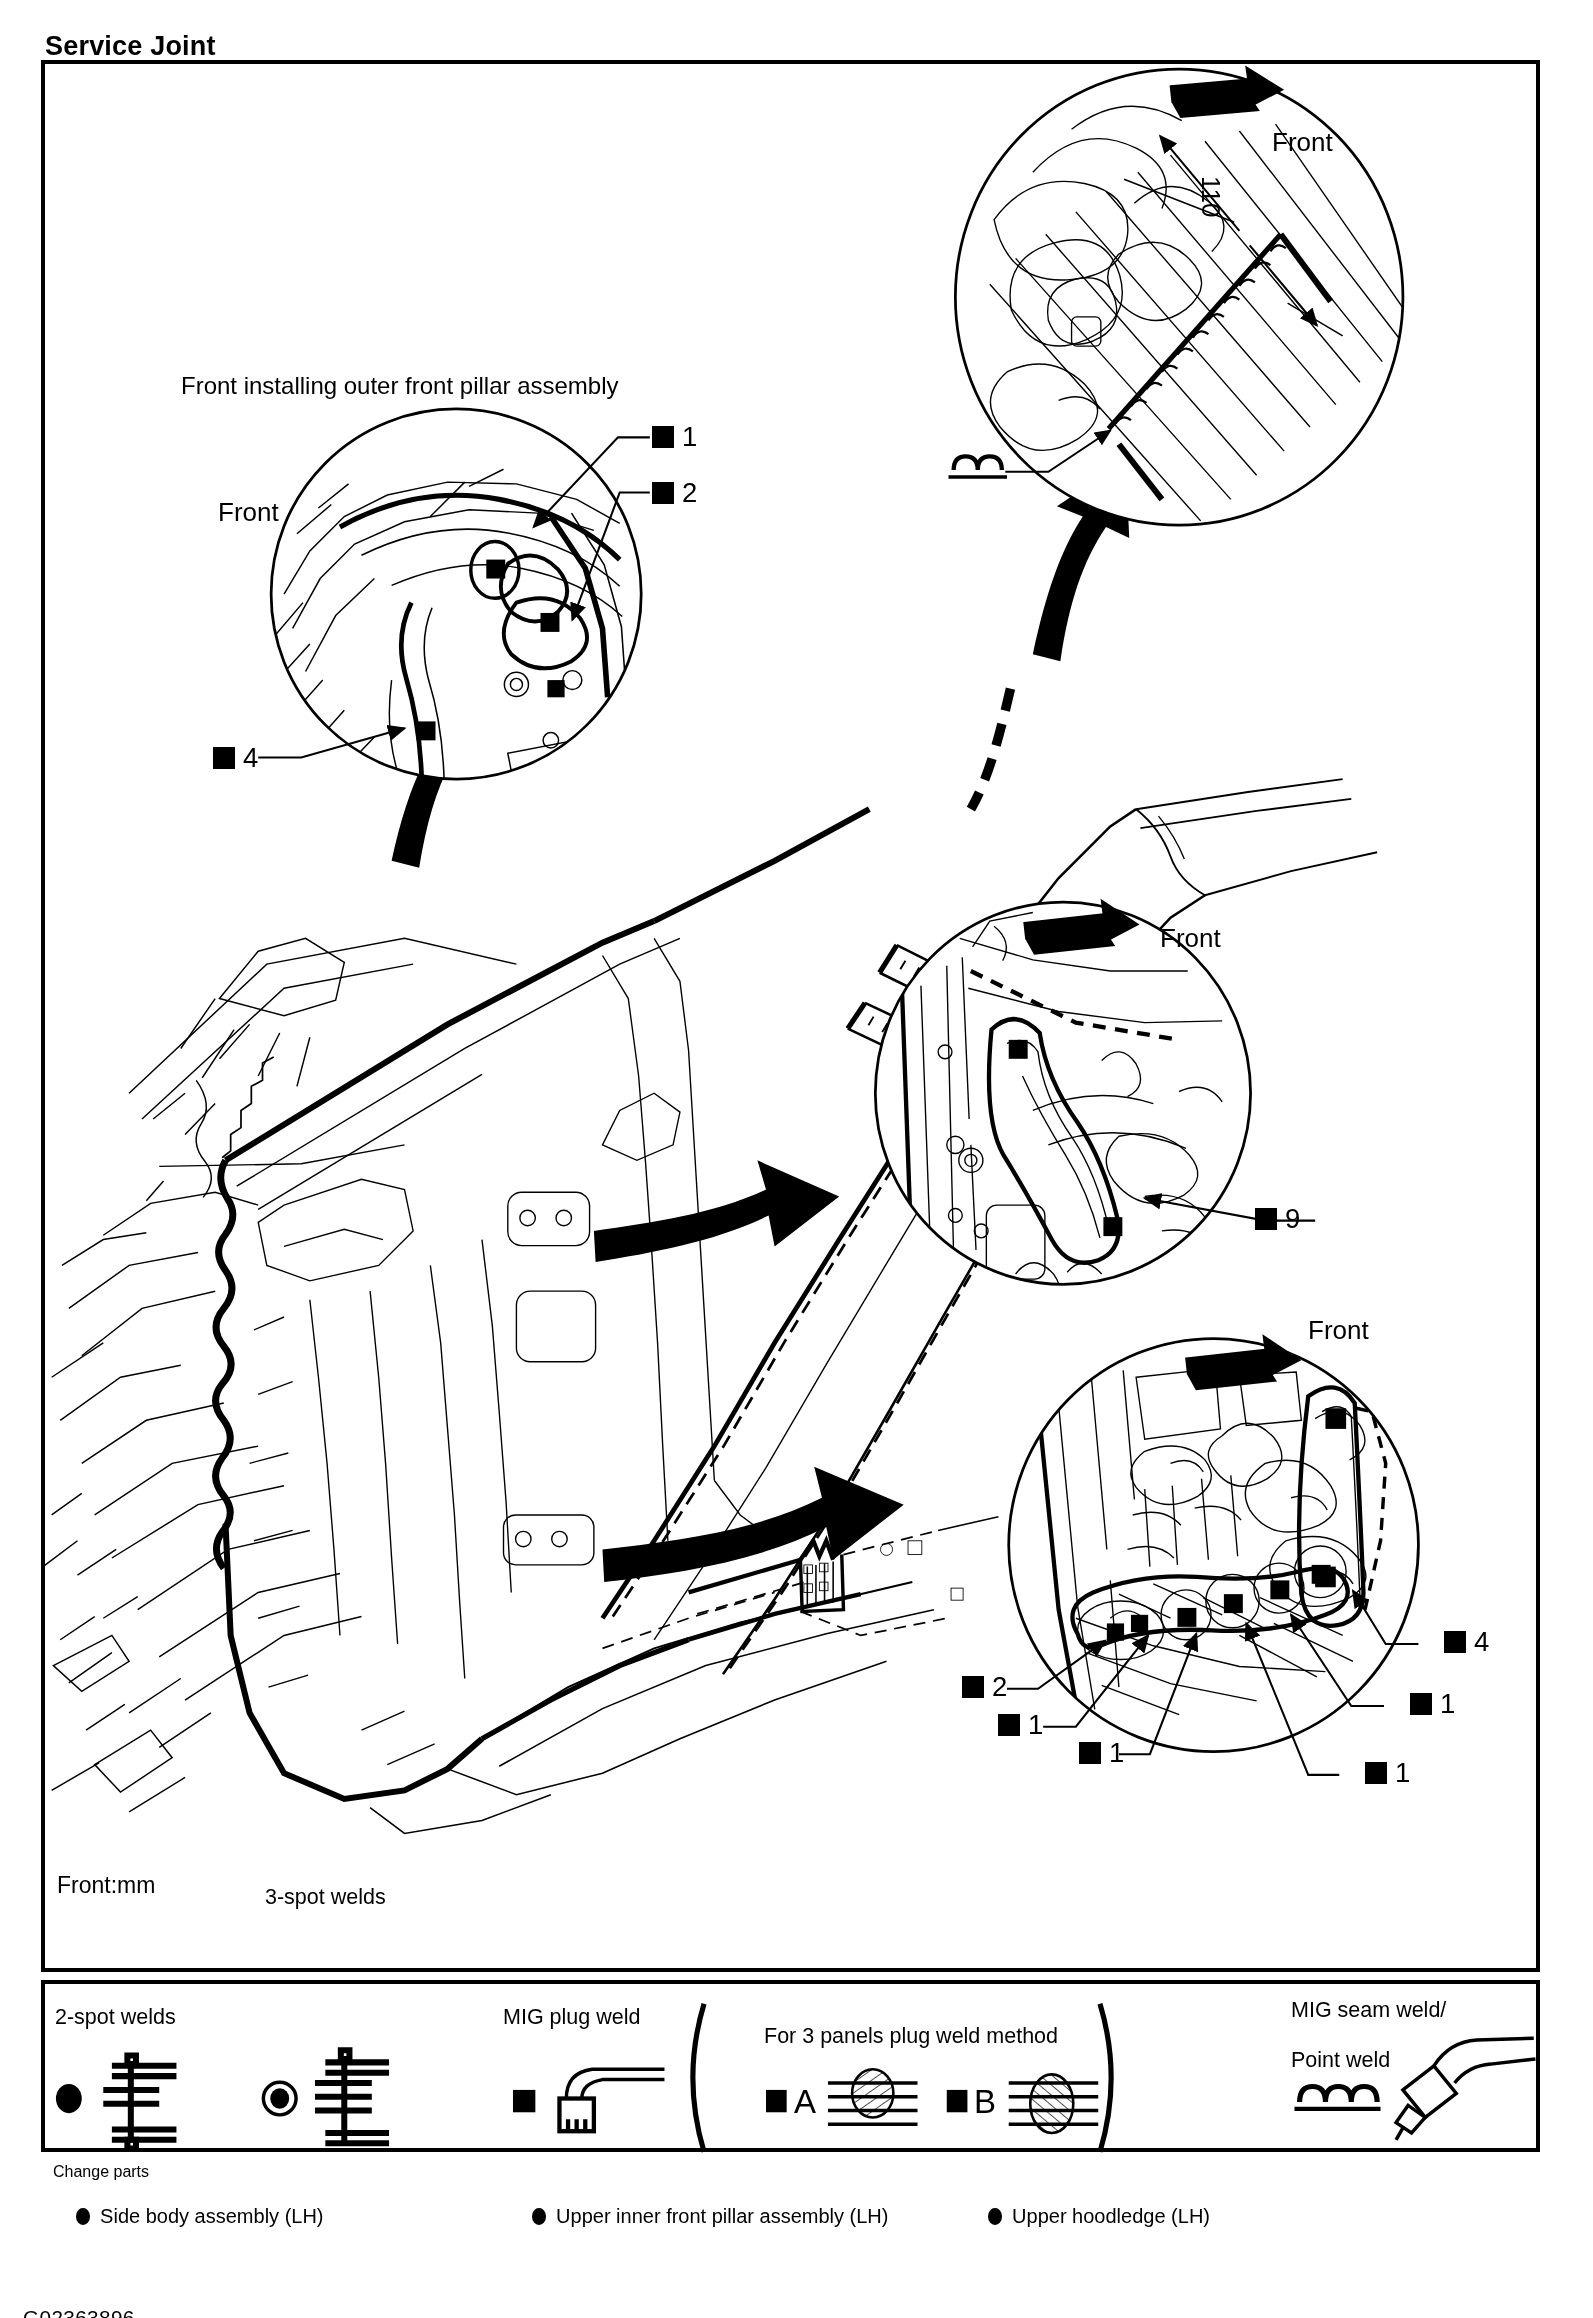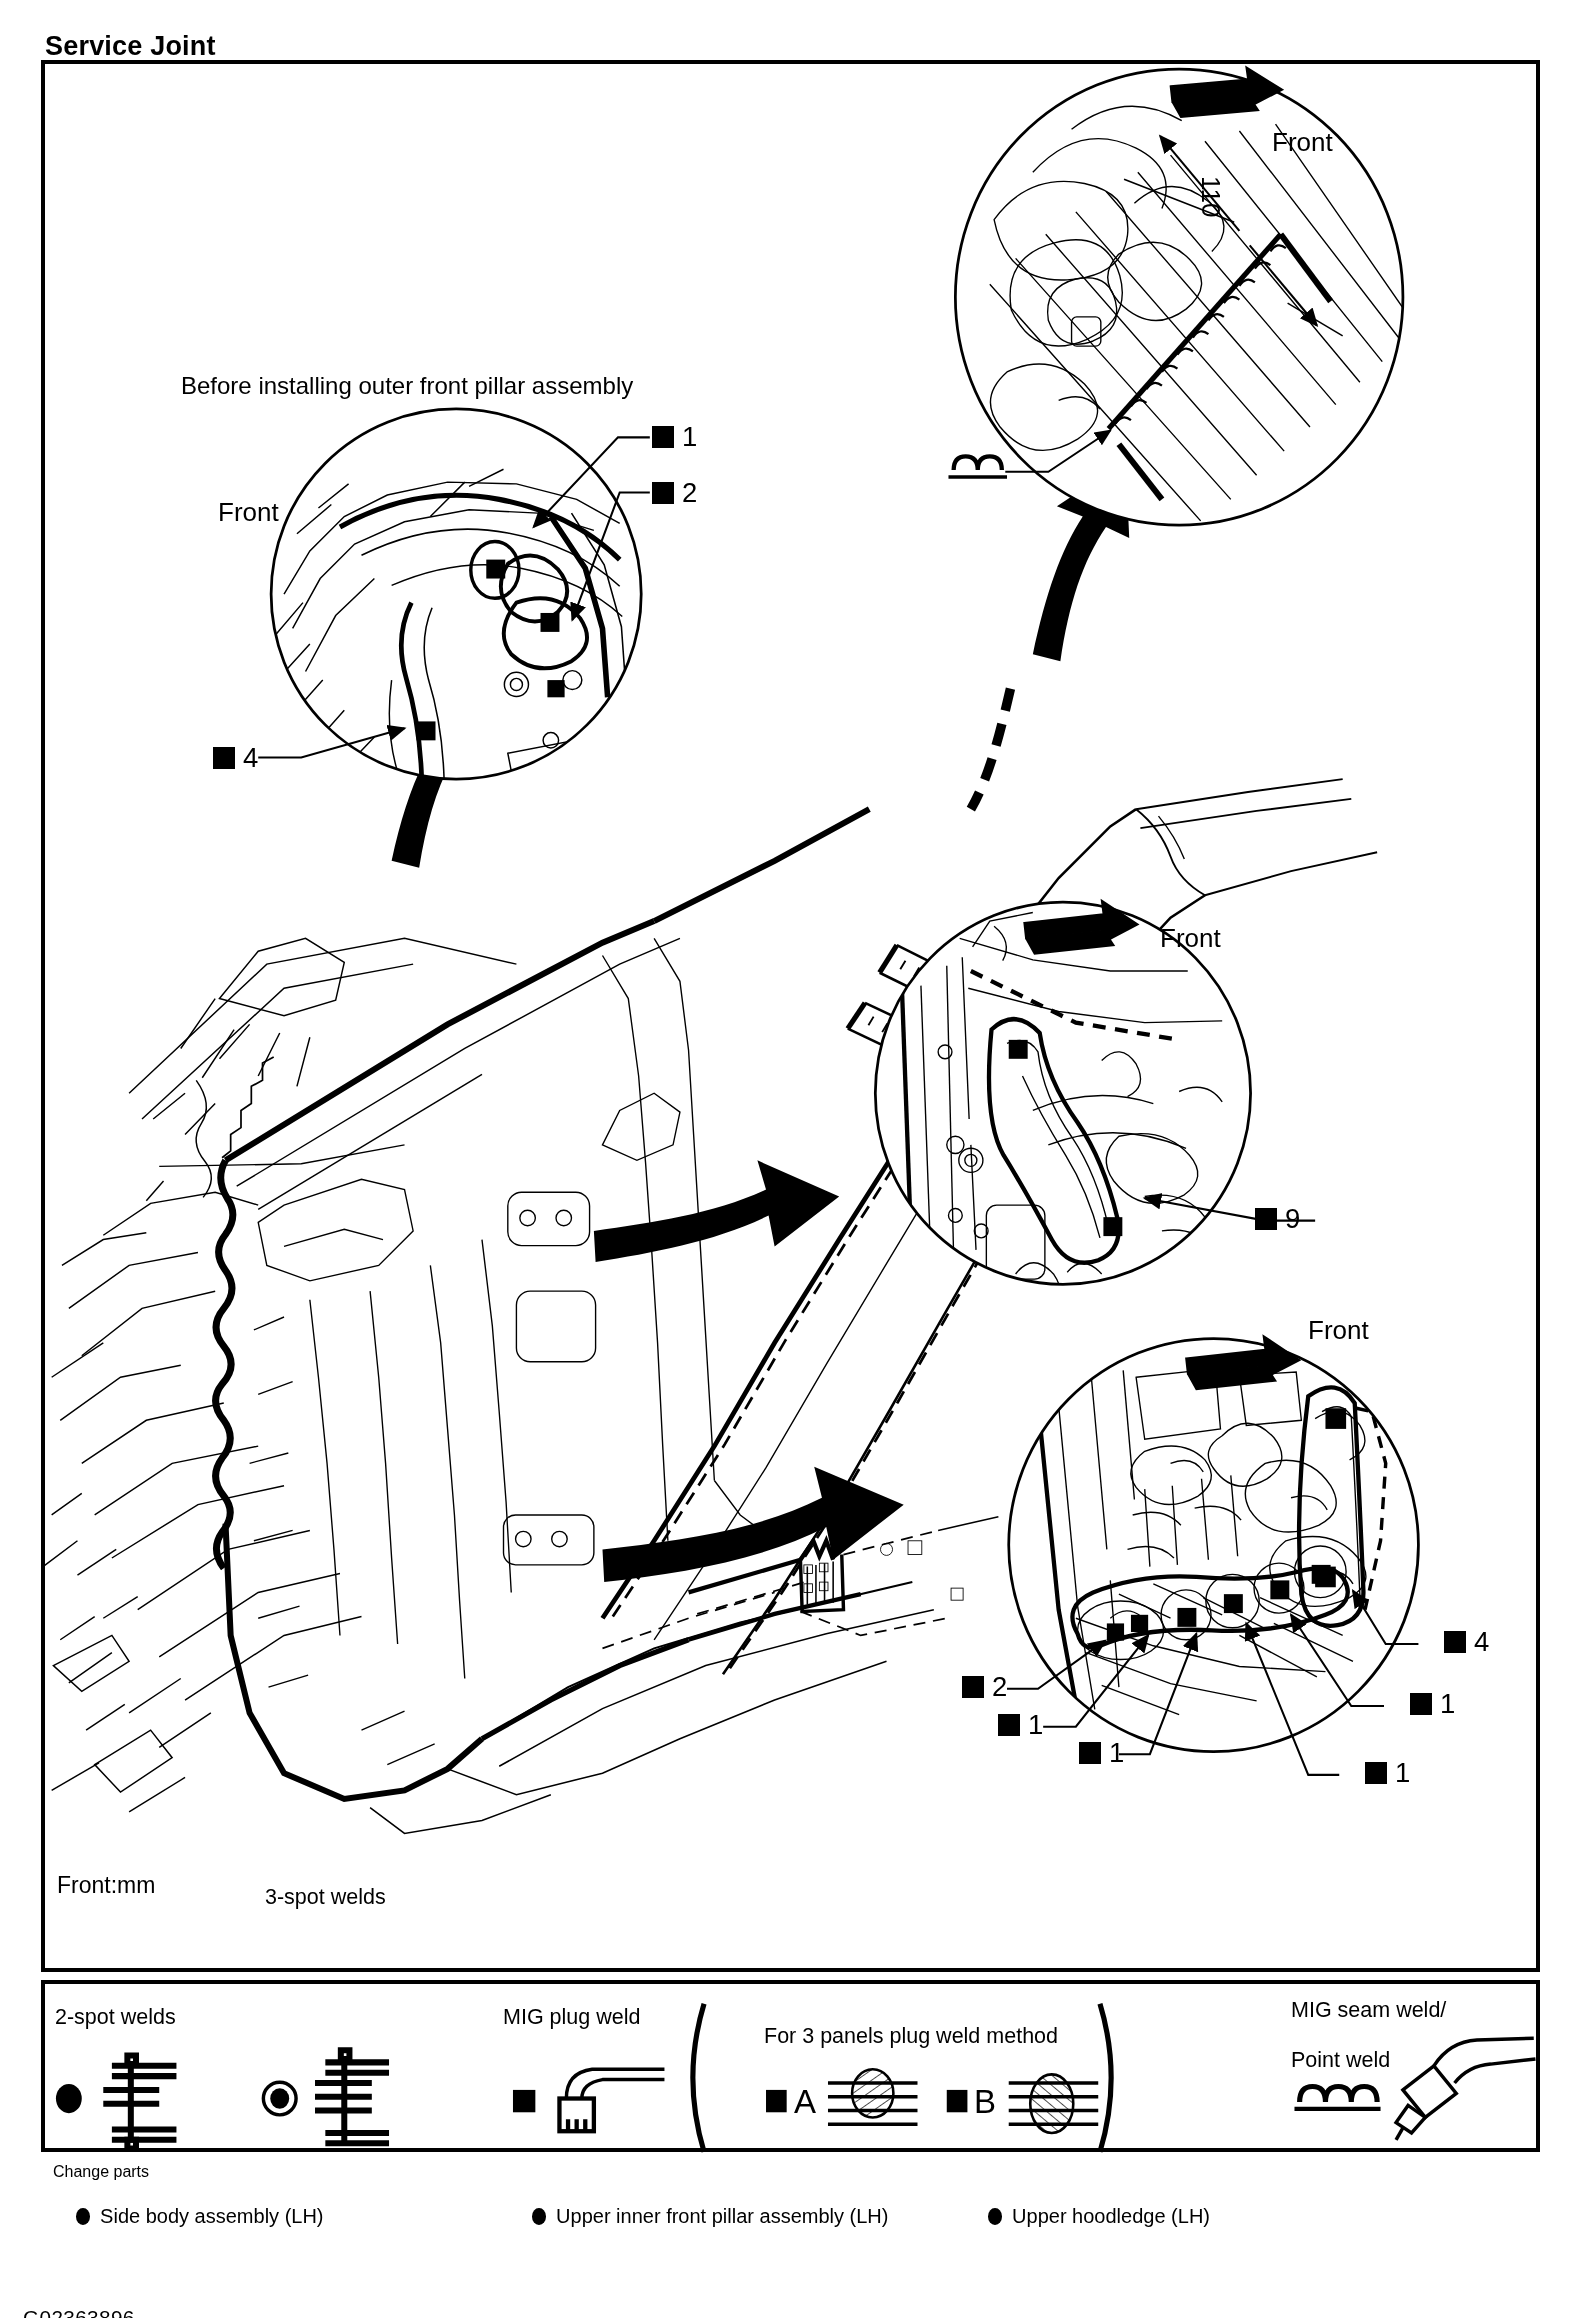--- a/index.html
+++ b/index.html
@@ -521,21 +521,21 @@
       <g fill="none" stroke="#000" stroke-width="4">
         <path d="M1630,2428 L1666,2400 L1692,2432 L1656,2460 Z"></path>
         <path d="M1656,2460 L1640,2478 L1622,2466 L1636,2446 Z"></path>
         <path d="M1630,2472 L1622,2486"></path>
         <path d="M1666,2400 q18,-28 50,-30 L1782,2368"></path>
         <path d="M1690,2420 q16,-20 42,-22 L1784,2392"></path>
       </g>
     </g>
   </svg>
 
-  <div class="lbl-hdr" style="left:181px;top:372px;">Before installing outer front pillar assembly</div>
+  <div class="lbl-hdr" style="left:181px;top:372px;">Front installing outer front pillar assembly</div>
   <div class="front" style="left:218px;top:497px;">Front</div>
 
   <div class="callout" style="left:652px;top:423px;">
     <span class="sq"></span>
     <span class="num">1</span>
   </div>
   <div class="callout" style="left:652px;top:479px;">
     <span class="sq"></span>
     <span class="num">2</span>
   </div>

